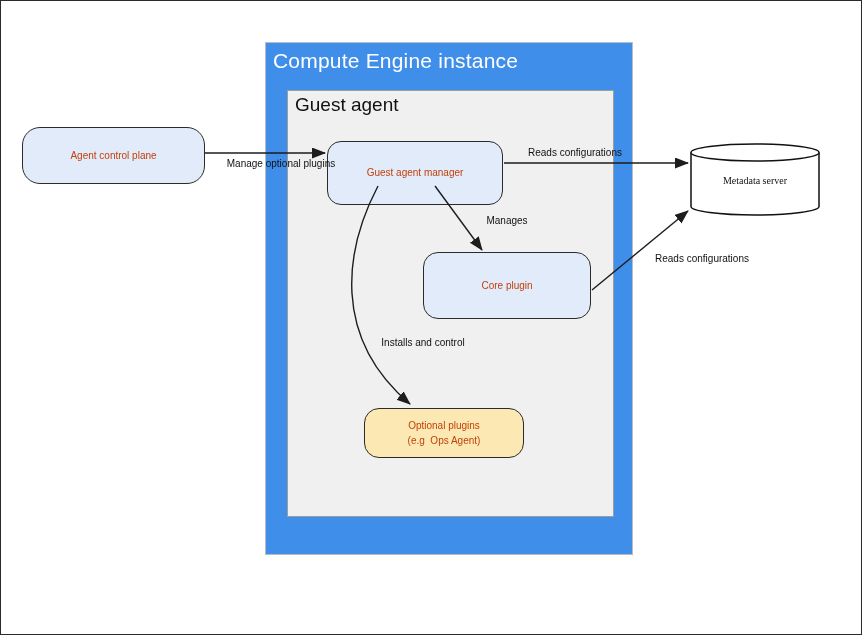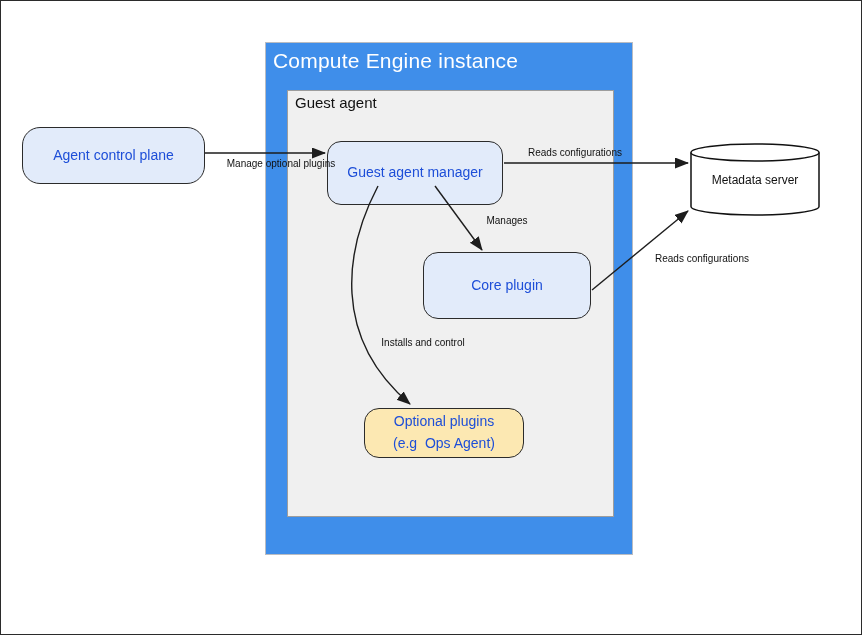--- a/index.html
+++ b/index.html
@@ -32,47 +32,47 @@
     left: 286px; top: 89px;
     width: 327px; height: 427px;
     background: var(--group-gray, #F0F0F0);
     border: 1px solid #9d9d9d;
     box-sizing: border-box;
   }
   .group-title {
     position: absolute;
     left: 294px; top: 93px;
     color: #111111;
-    font-size: 15px;
+    font-size: 19px;
   }
   .node {
     position: absolute;
     box-sizing: border-box;
     border: 1.3px solid #2b2b2b;
     background: var(--node-blue, #E2EBFA);
     display: flex;
     align-items: center;
     justify-content: center;
     text-align: center;
-    font-size: 14px;
-    color: #1d4ed8;
+    font-size: 10px;
+    color: #c2410c;
     white-space: pre-wrap;
     line-height: 1.55;
   }
   .node-acp  { left: 21px;  top: 126px; width: 183px; height: 57px; border-radius: 18px; }
   .node-gam  { left: 326px; top: 120px; width: 176px; height: 64px; border-radius: 14px; margin-top: 20px; }
   .node-core { left: 422px; top: 251px; width: 168px; height: 67px; border-radius: 15px; }
   .node-opt  { left: 363px; top: 407px; width: 160px; height: 50px; border-radius: 15px;
                background: var(--node-yellow, #FCE8B2); }
   .cyl-label {
     position: absolute;
     left: 690px; top: 160px;
     width: 128px; height: 38px;
     display: flex; align-items: center; justify-content: center;
-    font-size: 12px; color: #111111;
+    font-size: 10px; color: #111111; font-family: Liberation Serif, serif;
   }
   svg.edges {
     position: absolute;
     left: 0; top: 0;
     width: 860px; height: 633px;
     pointer-events: none;
   }
   .edge-label {
     position: absolute;
     transform: translate(-50%, -50%);

